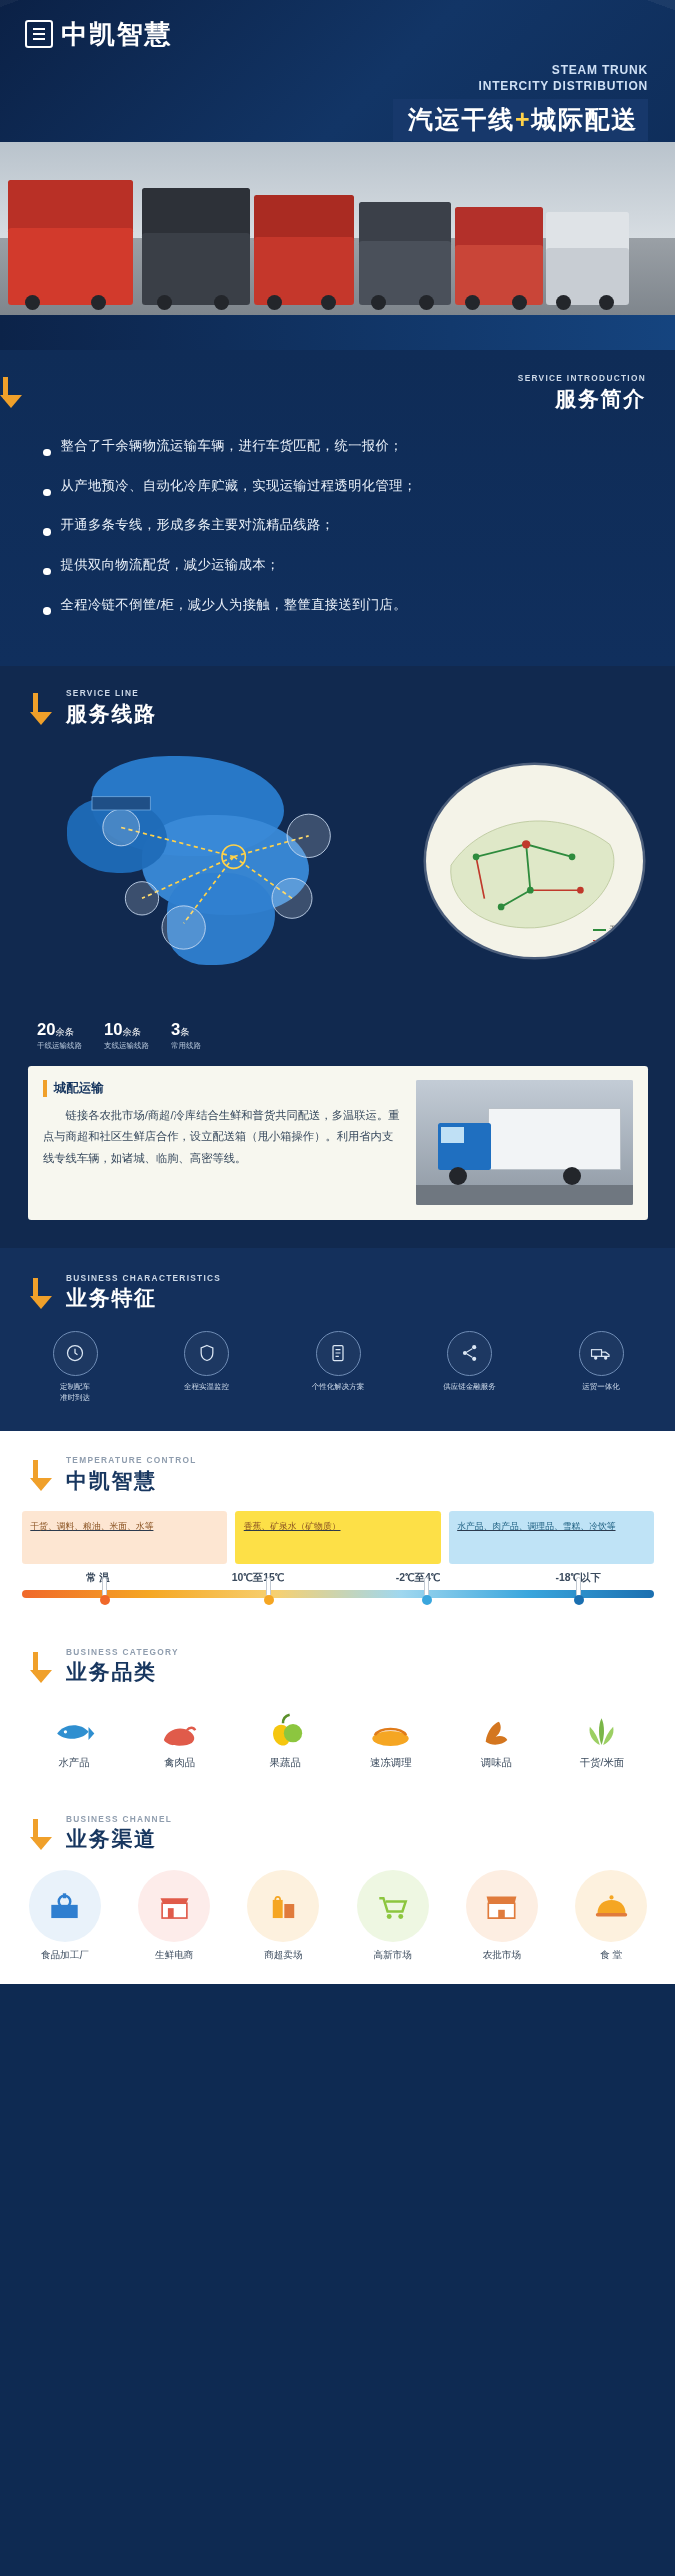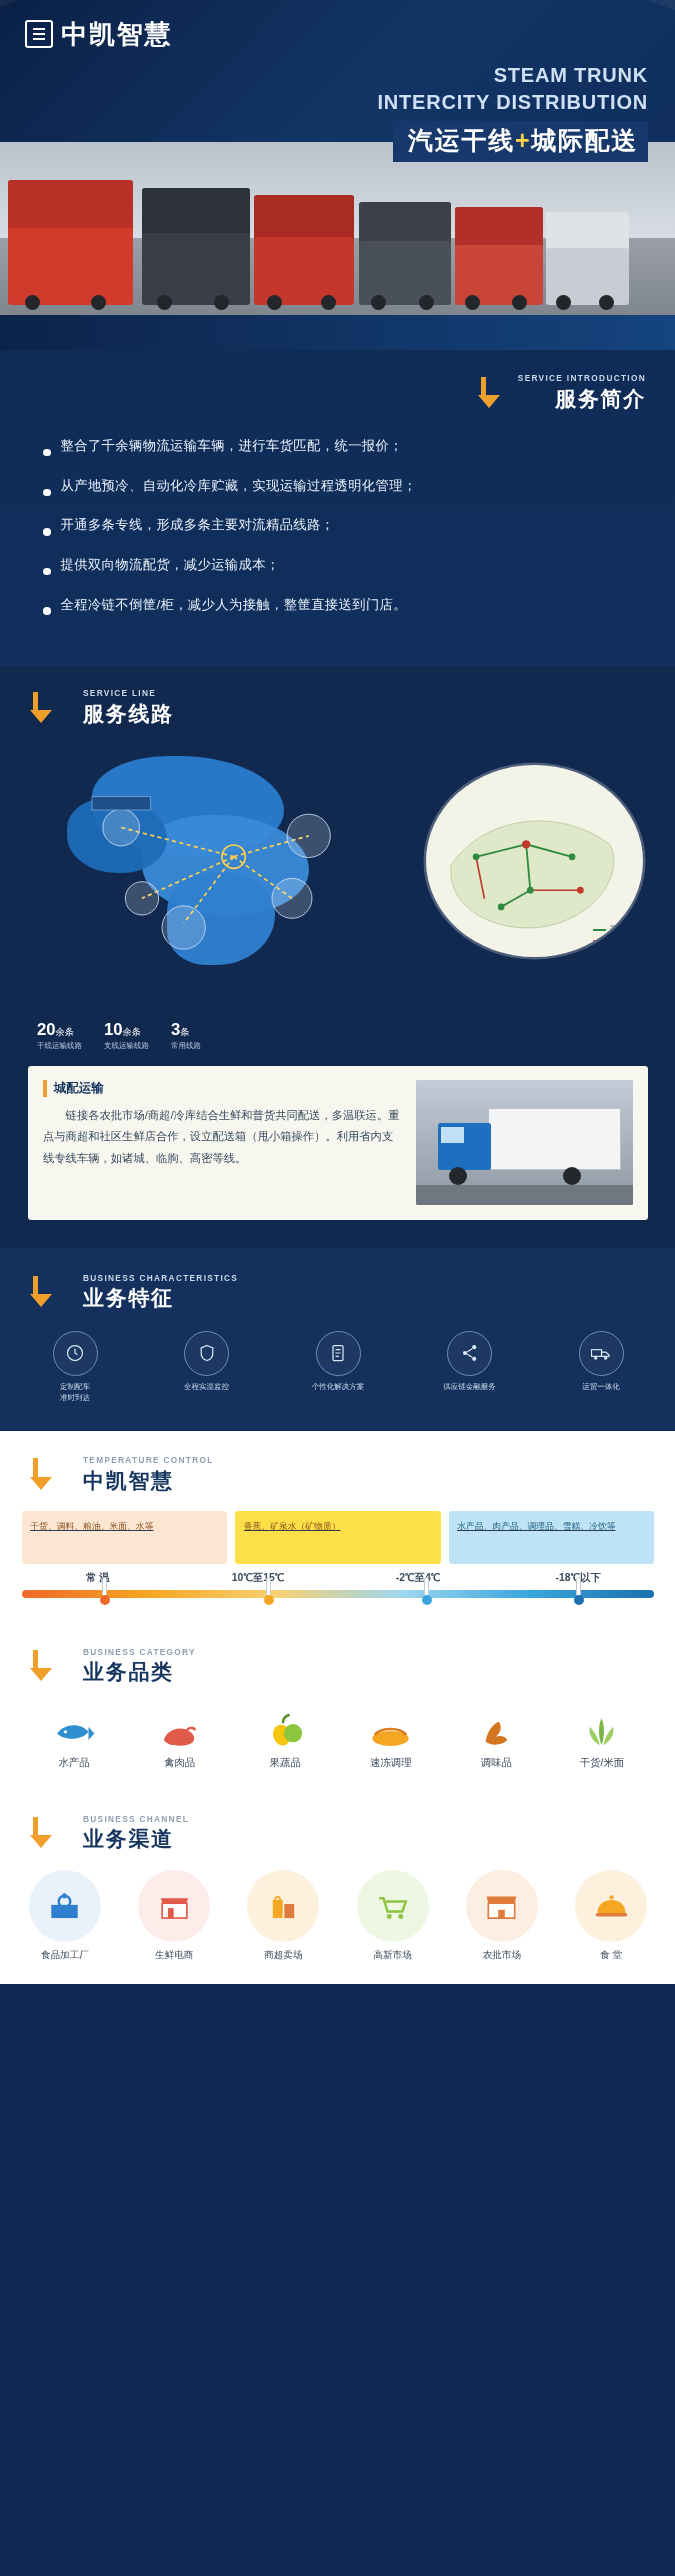--- a/index.html
+++ b/index.html
@@ -32,21 +32,21 @@
     width:28px; height:28px; border:2.5px solid #fff; border-radius:3.3px;
     display:flex; align-items:center; justify-content:center;
   }
   .logo-mark span { display:block; width:11.7px; height:2.5px; background:#fff; box-shadow:0 5px 0 #fff,0 -5px 0 #fff; }
   .logo-text { font-size:26px; font-weight:bold; letter-spacing:1.7px; color:#fff; }
 
   .hero-title {
     position:absolute; right:28px; top:62px; text-align:right; z-index:5;
   }
   .hero-title .en1, .hero-title .en2 {
-    color:#cfe0f5; font-size:20px; font-weight:bold; letter-spacing:0.8px; line-height:1.35;
+    color:#cfe0f5; font-size:12px; font-weight:bold; letter-spacing:0.8px; line-height:1.35;
   }
   .hero-title .cnbar {
     margin-top:5px; display:inline-block;
     background:#17386b; padding:3.3px 10px 5px 15px;
     border-left:none;
   }
   .hero-title .cn {
     font-size:25px; font-weight:bold; color:#ffffff; letter-spacing:1.7px;
   }
 
@@ -64,21 +64,21 @@
   .truck .cab { position:absolute; bottom:0; width:100%; height:62%; border-radius:3.3px; }
   .truck .box { position:absolute; bottom:40%; width:100%; height:60%; border-radius:2.5px; }
   .wheel { position:absolute; bottom:-5px; width:15px; height:15px; border-radius:50%; background:#23262b; }
 
   .hero-bottom-bar {
     position:absolute; left:0; bottom:0; width:100%; height:35px;
     background:linear-gradient(90deg,#0c2349,#15447f);
   }
 
   
-  .sec-head { display:flex; align-items:flex-start; gap:25px; padding:0 30px; }
+  .sec-head { display:flex; align-items:center; gap:8px; padding:0 30px; }
   .arrow-down {
     width:28px; height:33px; position:relative; flex:0 0 28px; margin-top:3.3px;
   }
   .arrow-down:before {
     content:""; position:absolute; left:3.3px; top:0; width:5px; height:22px; background:#f0a02a;
   }
   .arrow-down:after {
     content:""; position:absolute; left:0; top:18.4px;
     border-left:11.7px solid transparent; border-right:11.7px solid transparent;
     border-top:13.3px solid #f0a02a;
@@ -87,21 +87,21 @@
   .sec-titles .cn { font-size:21px; font-weight:bold; color:#fff; letter-spacing:1.7px; margin-top:1.7px; }
   .sec-titles.dark .cn { color:#17365f; }
   .sec-titles.dark .en { color:#8f9dae; }
 
   
   .intro {
     background:linear-gradient(180deg,#0f2c57,#102f5d);
     padding:23.4px 0 33px 0;
     position:relative;
   }
-  .intro-head-wrap { display:flex; justify-content:flex-end; align-items:flex-start; gap:11.7px; padding-right:30px; }
+  .intro-head-wrap { display:flex; justify-content:space-between; align-items:flex-start; gap:11.7px; padding-right:30px; }
   .bullets { margin:22px 38px 0 43px; }
   .bullet { display:flex; align-items:flex-end; gap:10px; margin-bottom:18.4px; }
   .dot { width:7.5px; height:7.5px; border-radius:50%; background:#ffffff; margin-top:6.7px; flex:0 0 7.5px; }
   .bullet p { font-size:13.3px; line-height:1.6; color:#eaf1fa; letter-spacing:0.4px; }
 
   
   .lines { background:#11294f; padding:22px 0 28px 0; position:relative; }
   .map-wrap { position:relative; height:275px; margin:11.7px 25px 0 25px; }
   .map-cn {
     position:absolute; left:16.7px; top:8.3px; width:350px; height:234px;

